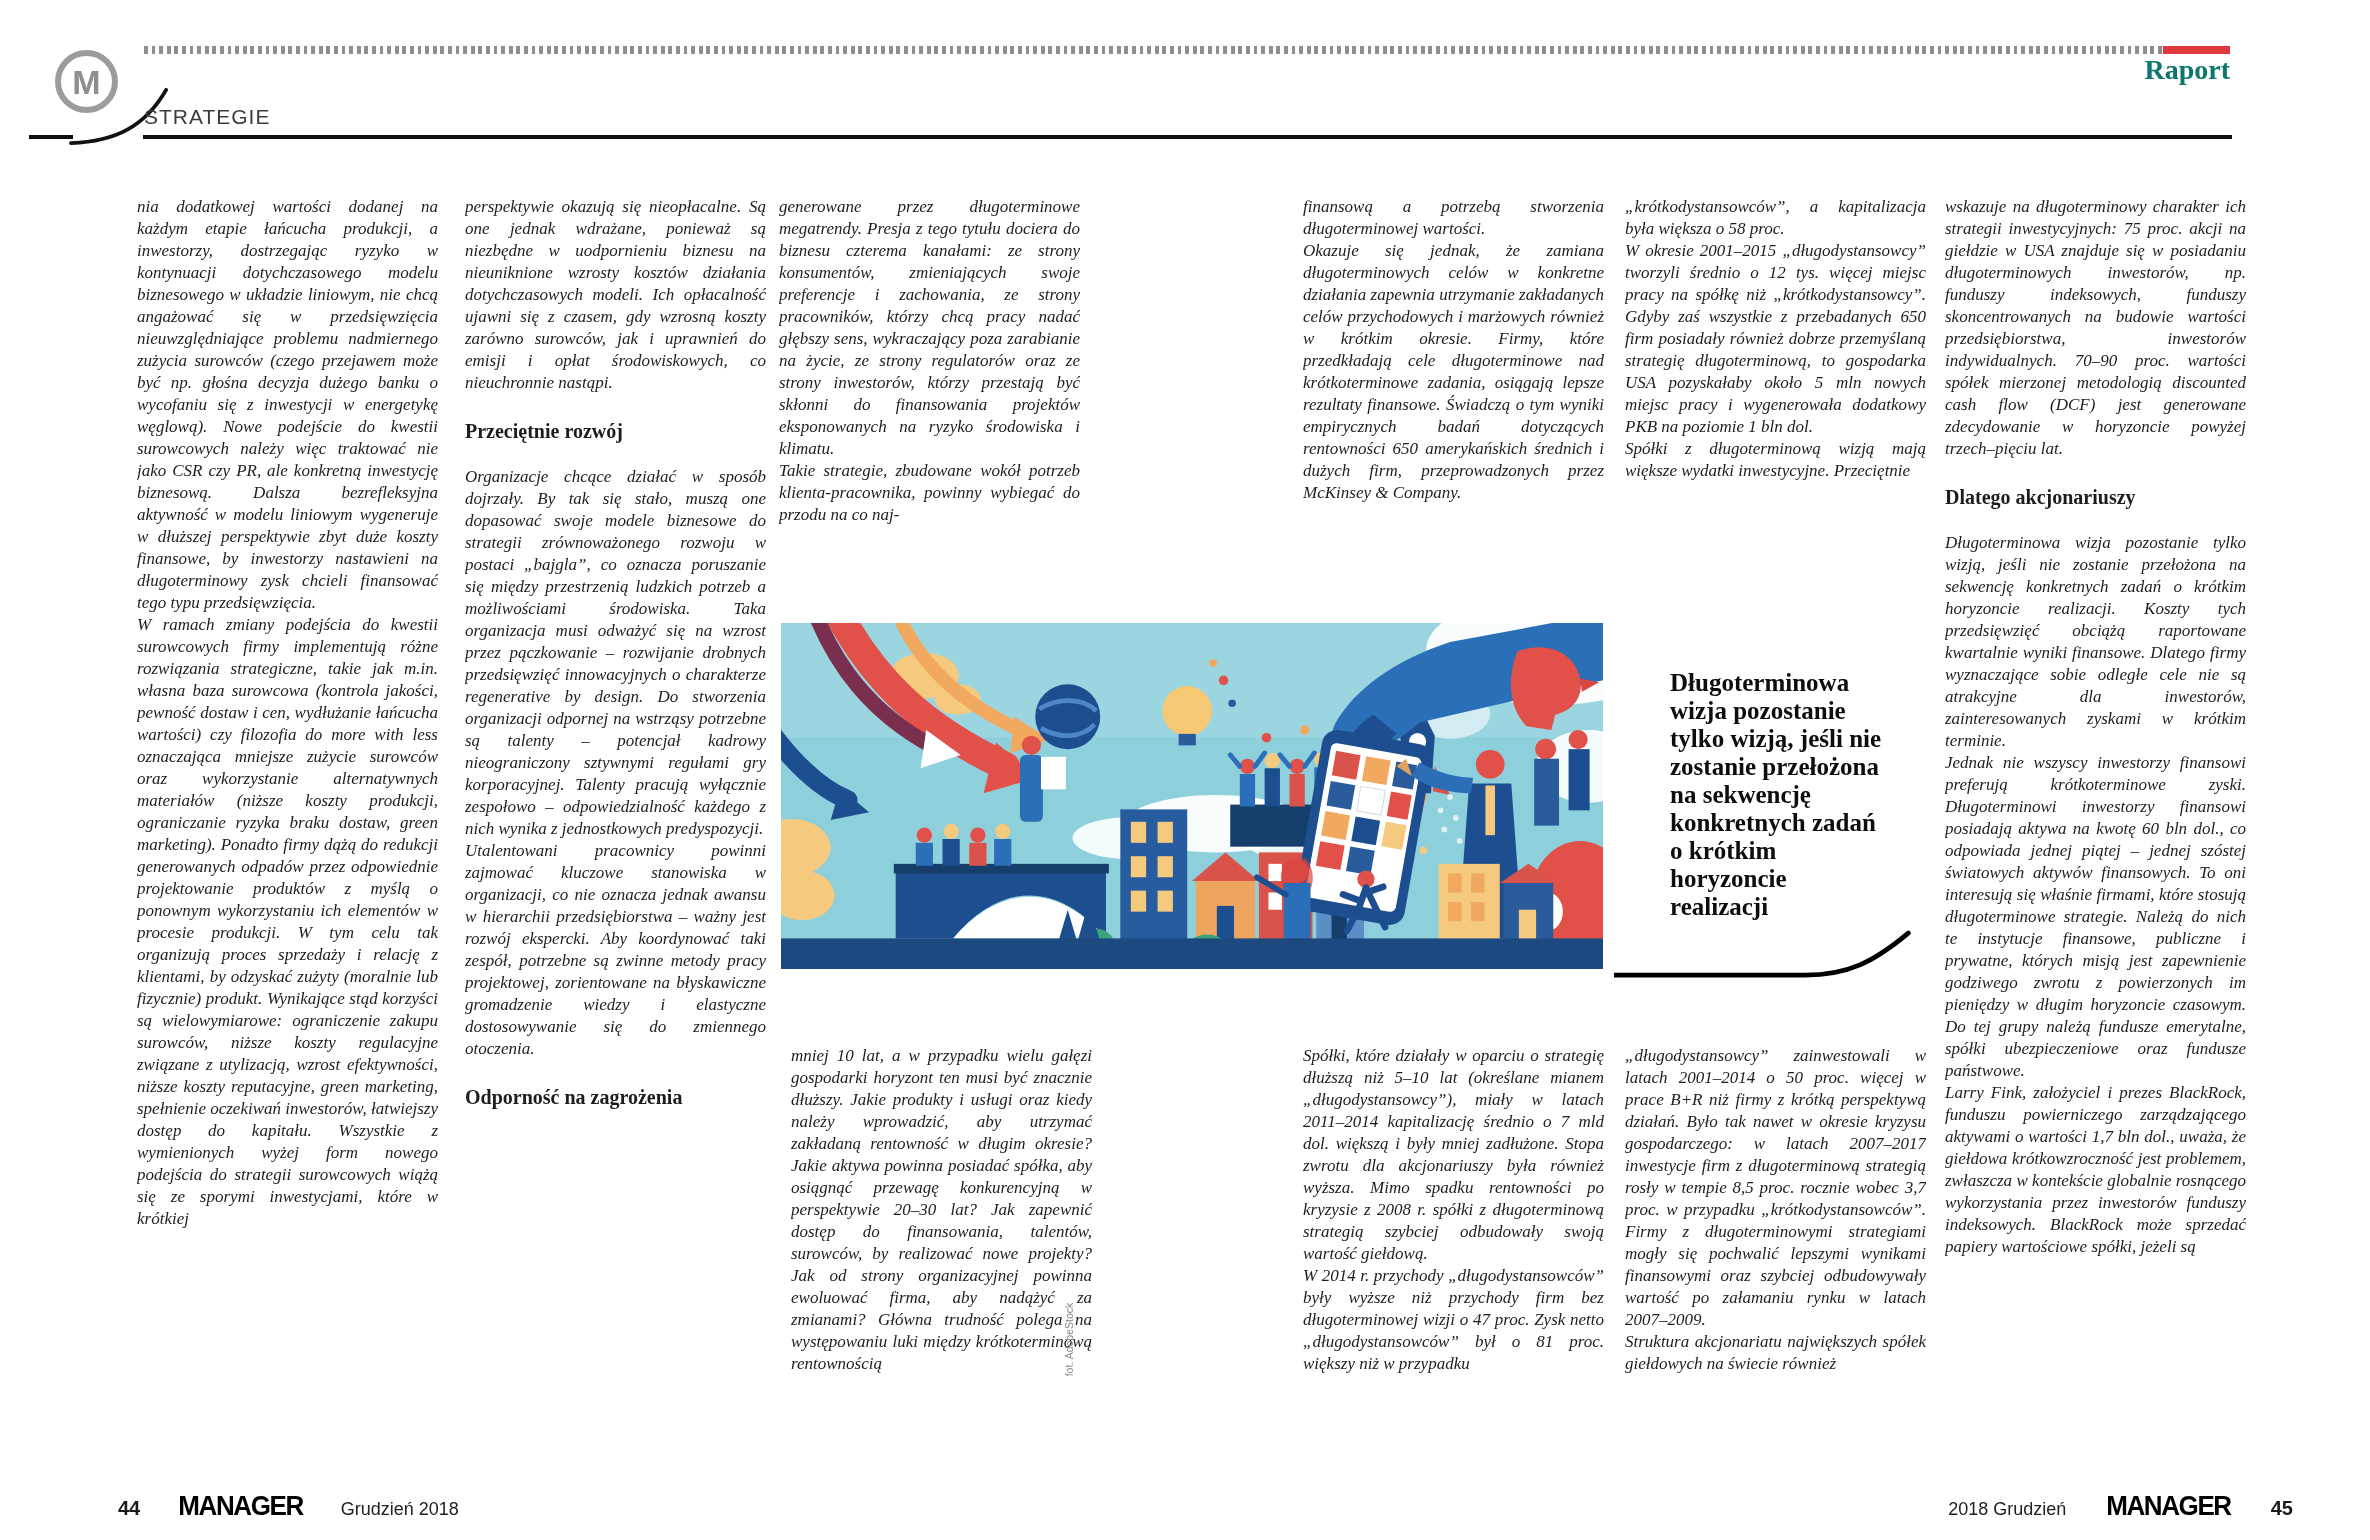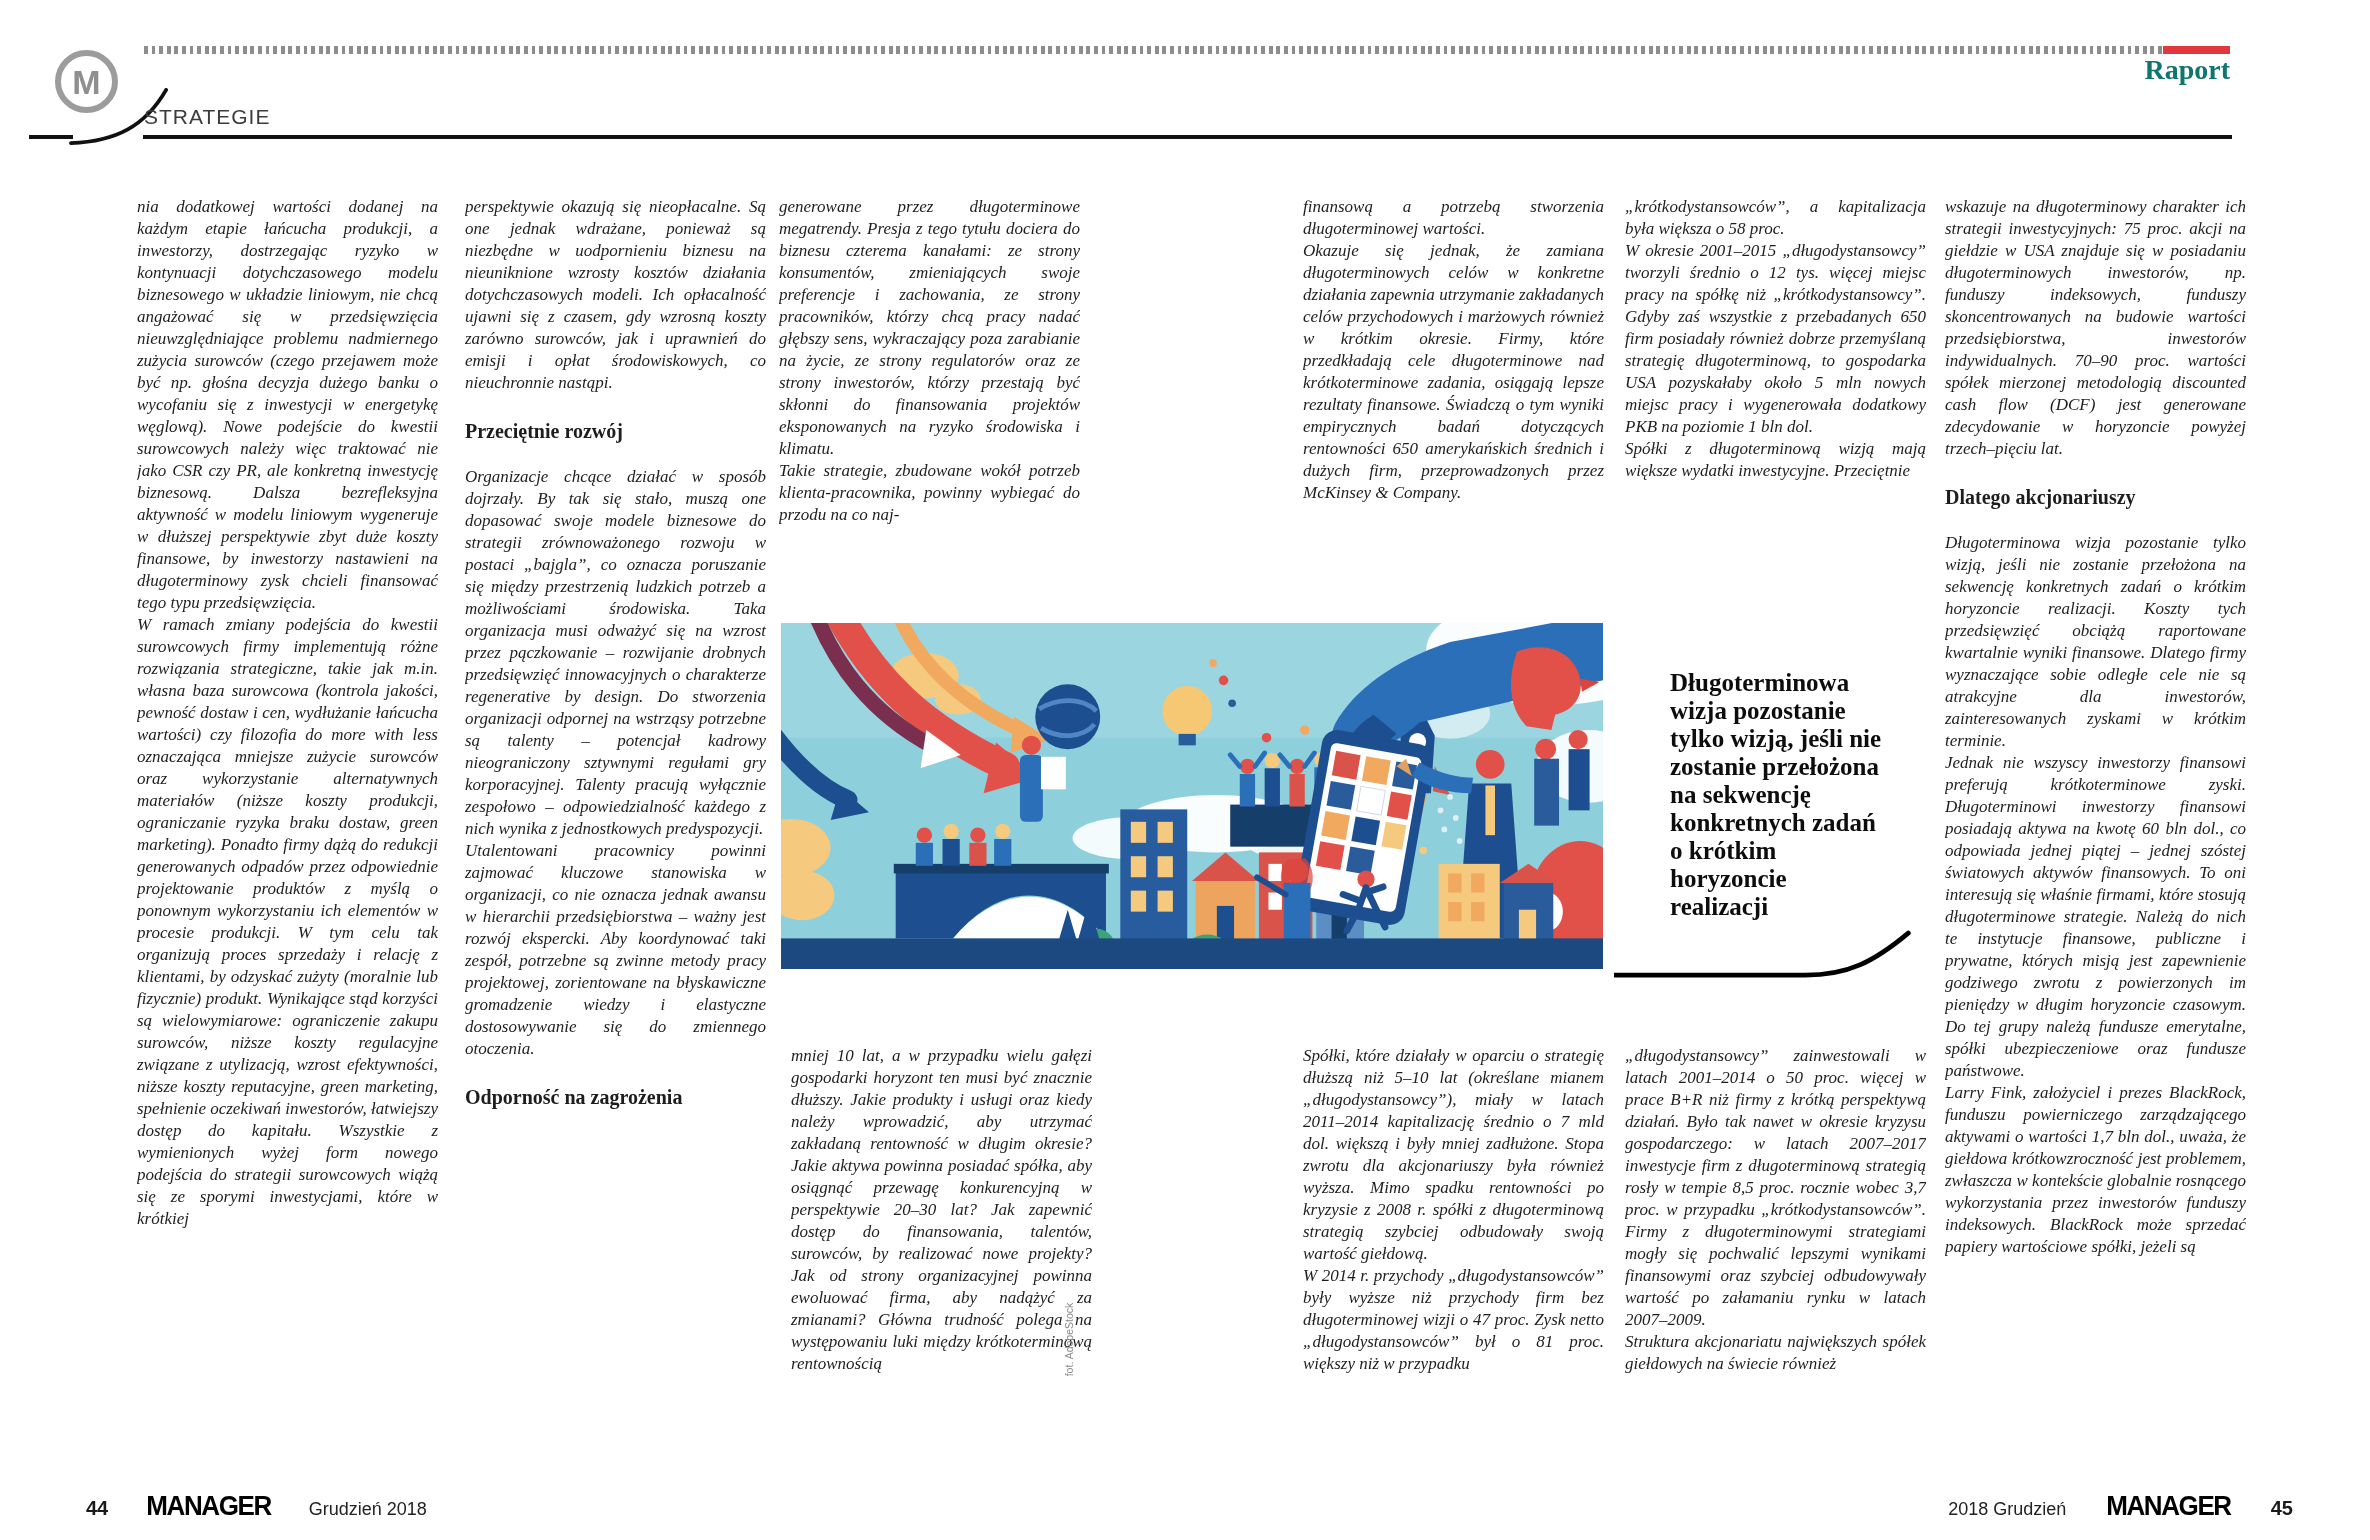--- a/index.html
+++ b/index.html
@@ -58,21 +58,21 @@
   
   .illustration{position:absolute;left:781px;top:623px;width:822px;height:346px;}
   .photo-credit{
     position:absolute;left:1078px;top:1361px;width:76px;height:15.3px;
     font-family:"Liberation Sans",sans-serif;font-size:10.5px;color:#8a8a8a;
     transform:rotate(-90deg);transform-origin:left bottom;white-space:nowrap;
   }
   
   .footer{
     position:absolute;display:flex;align-items:baseline;
-    font-family:"Liberation Sans",sans-serif;color:#1a1a1a;
+    font-family:"Liberation Sans",sans-serif;color:#1a1a1a;margin-left:32px;
   }
   .footer-left{left:86px;top:1491px;gap:38px;}
   .footer-right{right:78px;top:1491px;gap:40px;}
   .page-num{font-weight:bold;font-size:20px;}
   .mag-logo{
     font-weight:900;font-size:26px;letter-spacing:-1.4px;color:#000;
     transform:scaleY(1.05);font-family:"Liberation Sans",sans-serif;
   }
   .issue-date{font-size:18px;color:#222;}
 </style>

